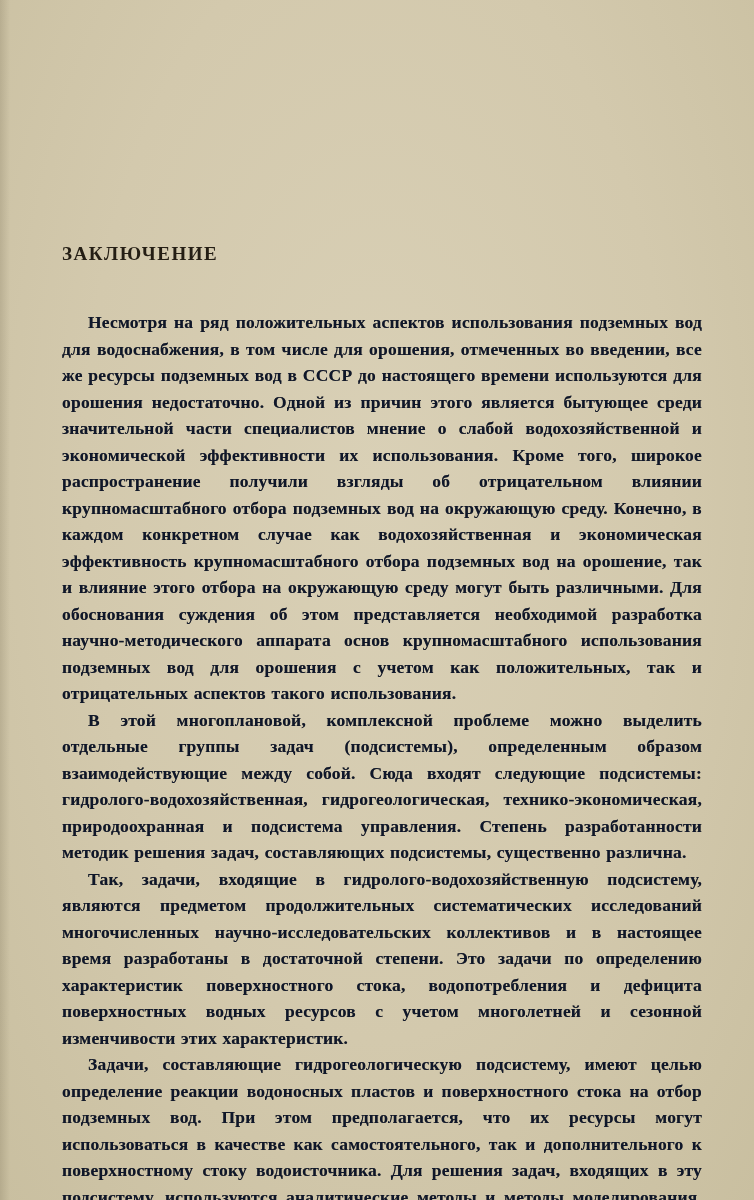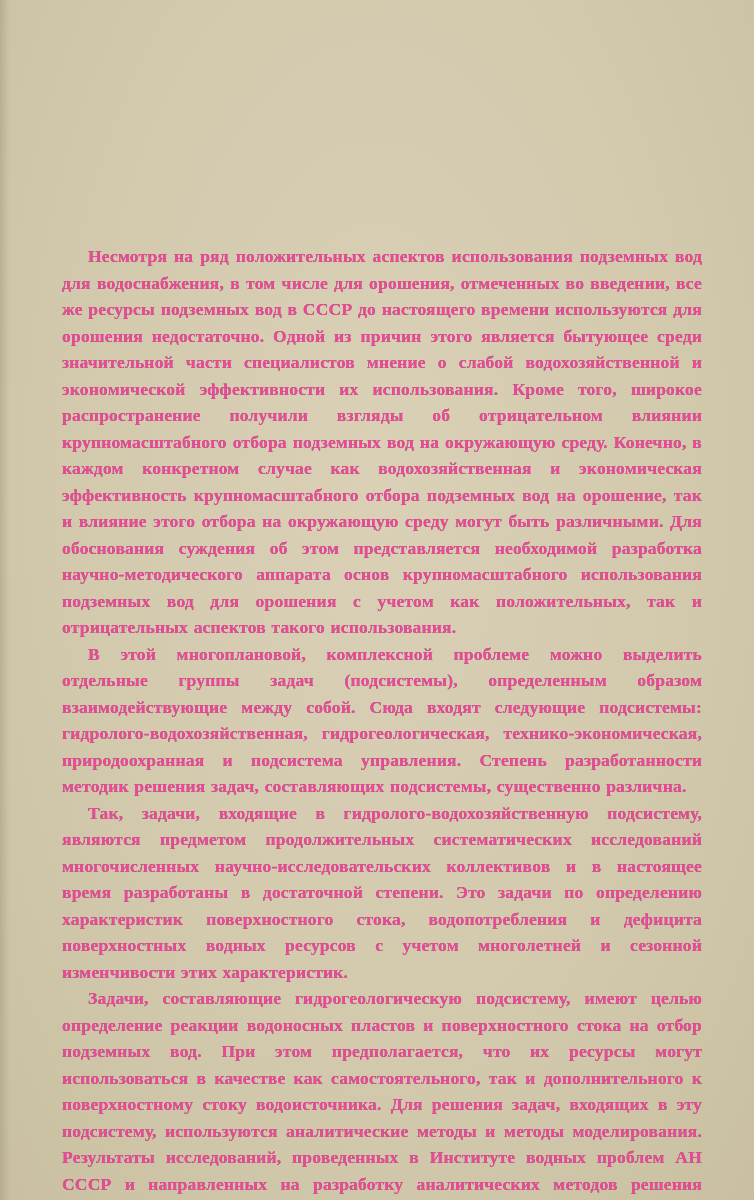--- a/index.html
+++ b/index.html
@@ -44,27 +44,28 @@
     margin: 0;
     font-size: 17.5px;
     line-height: 26.5px;
     font-weight: 700;
     text-align: justify;
     text-indent: 26px;
     letter-spacing: 0.2px;
     word-spacing: 1px;
     hyphens: auto;
     -webkit-hyphens: auto;
-    color: #ec4899;
+    color: #0f172a;
     text-shadow: 0 0 0.4px rgba(36,30,20,0.55);
   }
 </style>
 </head>
 <body>
 
 <div class="page">
+  <h1 class="title">ЗАКЛЮЧЕНИЕ</h1>
   <div class="body-text" id="paragraphs">
       <p class="para">Несмотря на ряд положительных аспектов использования подземных вод для водоснабжения, в том числе для орошения, отмеченных во введении, все же ресурсы подземных вод в СССР до настоящего времени используются для орошения недостаточно. Одной из причин этого является бытующее среди значительной части специалистов мнение о слабой водохозяйственной и экономической эффективности их использования. Кроме того, широкое распространение получили взгляды об отрицательном влиянии крупномасштабного отбора подземных вод на окружающую среду. Конечно, в каждом конкретном случае как водохозяйственная и экономическая эффективность крупномасштабного отбора подземных вод на орошение, так и влияние этого отбора на окружающую среду могут быть различными. Для обоснования суждения об этом представляется необходимой разработка научно-методического аппарата основ крупномасштабного использования подземных вод для орошения с учетом как положительных, так и отрицательных аспектов такого использования.</p>
       <p class="para">В этой многоплановой, комплексной проблеме можно выделить отдельные группы задач (подсистемы), определенным образом взаимодействующие между собой. Сюда входят следующие подсистемы: гидролого-водохозяйственная, гидрогеологическая, технико-экономическая, природоохранная и подсистема управления. Степень разработанности методик решения задач, составляющих подсистемы, существенно различна.</p>
       <p class="para">Так, задачи, входящие в гидролого-водохозяйственную подсистему, являются предметом продолжительных систематических исследований многочисленных научно-исследовательских коллективов и в настоящее время разработаны в достаточной степени. Это задачи по определению характеристик поверхностного стока, водопотребления и дефицита поверхностных водных ресурсов с учетом многолетней и сезонной изменчивости этих характеристик.</p>
       <p class="para">Задачи, составляющие гидрогеологическую подсистему, имеют целью определение реакции водоносных пластов и поверхностного стока на отбор подземных вод. При этом предполагается, что их ресурсы могут использоваться в качестве как самостоятельного, так и дополнительного к поверхностному стоку водоисточника. Для решения задач, входящих в эту подсистему, используются аналитические методы и методы моделирования. Результаты исследований, проведенных в Институте водных проблем АН СССР и направленных на разработку аналитических методов решения перечисленных задач, составили основную часть настоящей работы.</p>
     </div>
 </div>
 
 </body></html>

